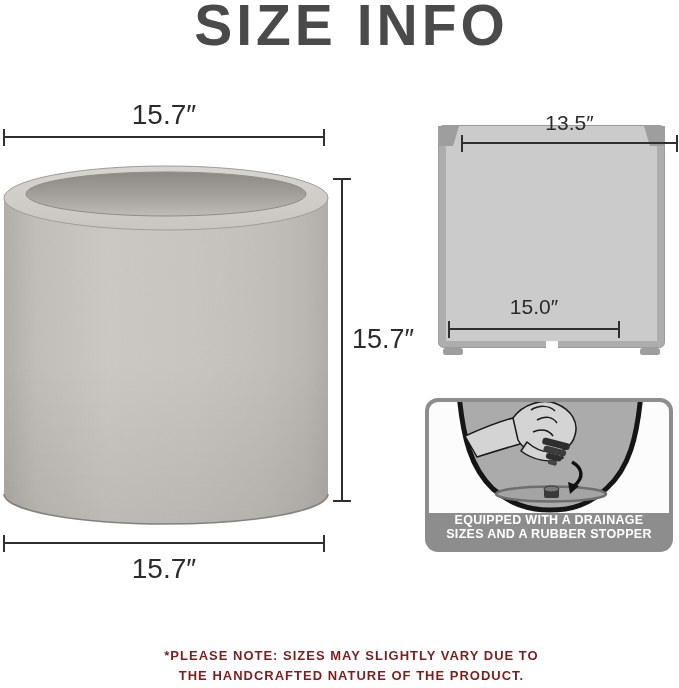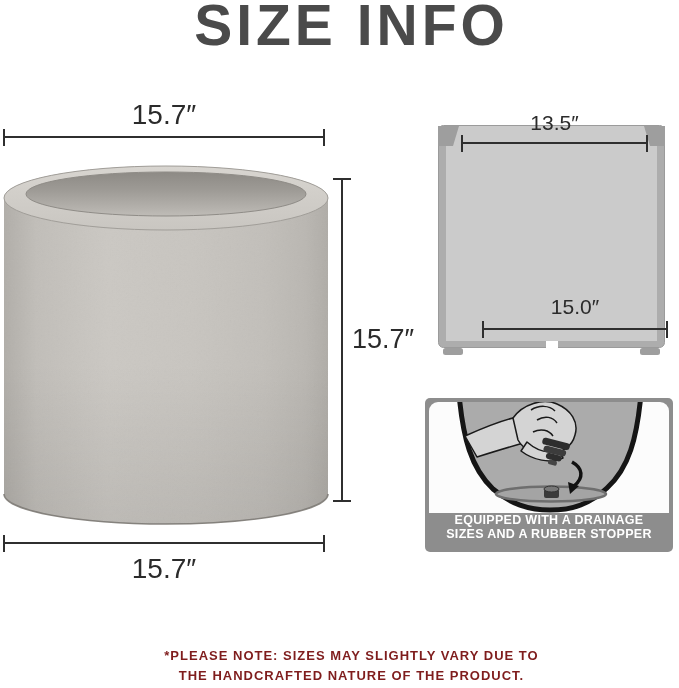--- a/index.html
+++ b/index.html
@@ -22,31 +22,31 @@
   .dim-v{position:absolute;}
   .dim-v .vline{position:absolute;left:8px;top:0;bottom:0;width:2px;background:#2f2f2f;}
   .dim-v .tbar-t{position:absolute;left:0;top:0;width:18px;height:2px;background:#2f2f2f;}
   .dim-v .tbar-b{position:absolute;left:0;bottom:0;width:18px;height:2px;background:#2f2f2f;}
   .pot-top-dim{left:3px;top:129px;width:322px;height:17px;}
   .pot-top-dim .lbl{top:-30px;font-size:28px;}
   .pot-bottom-dim{left:3px;top:535px;width:322px;height:17px;}
   .pot-bottom-dim .lbl{top:18px;font-size:28px;}
   .pot-right-dim{left:333px;top:178px;width:18px;height:324px;}
   .pot-height-lbl{position:absolute;left:352px;top:324px;font-size:27px;color:#2b2b2b;}
-  .cs-top-dim{left:461px;top:135px;width:187px;height:17px;}
+  .cs-top-dim{left:461px;top:135px;width:217px;height:17px;}
   .cs-top-dim .lbl{top:-24px;font-size:21px;}
-  .cs-bottom-dim{left:448px;top:321px;width:186px;height:17px;margin-left:34px;}
+  .cs-bottom-dim{left:448px;top:321px;width:172px;height:17px;}
   .cs-bottom-dim .lbl{top:-26px;font-size:21px;}
   
   .pot-photo{position:absolute;left:3px;top:164px;width:326px;height:362px;}
   .cross-section{position:absolute;left:438px;top:125px;width:227px;height:230px;}
   
   .drain-card{
     position:absolute;left:425px;top:398px;width:248px;height:154px;
-    background:#8d8d8d;border-radius:5px;
+    background:#8d8d8d;border-radius:13px;
   }
   .drain-illus{
     position:absolute;left:4px;top:4px;width:240px;height:111px;
     background:#fcfcfc;border-radius:9px 9px 0 0;overflow:hidden;
   }
   .drain-caption{
     position:absolute;left:0;top:116px;width:100%;text-align:center;
     color:#ffffff;font-weight:bold;font-size:12.5px;line-height:13.5px;letter-spacing:0.3px;
   }
   

